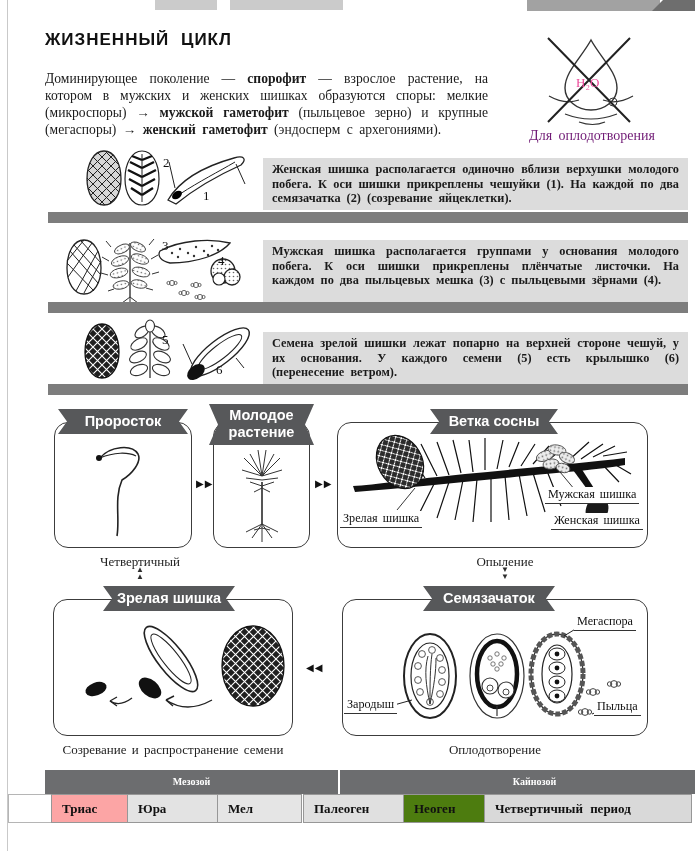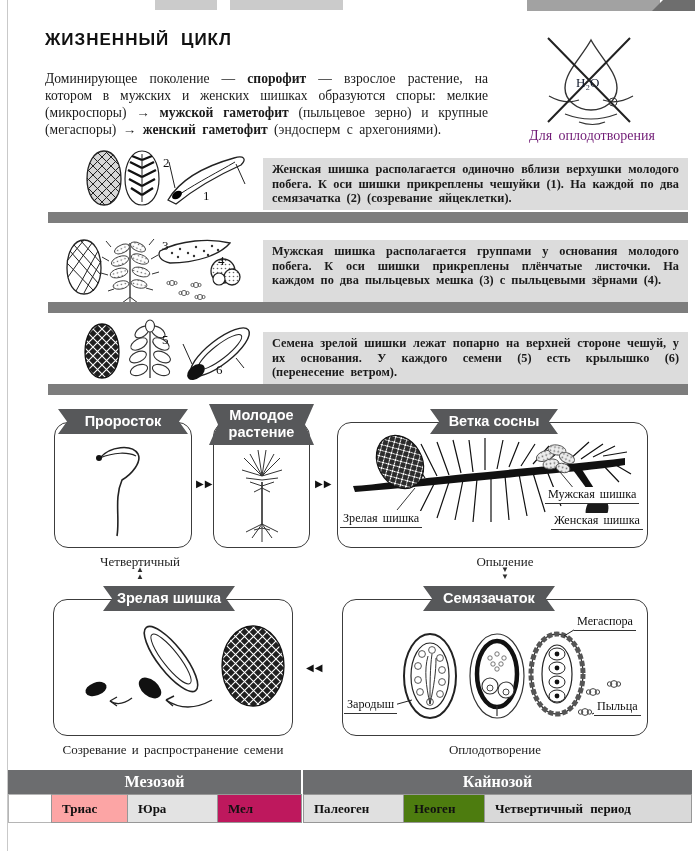--- a/index.html
+++ b/index.html
@@ -11,41 +11,41 @@
   .bar{position:absolute;top:0;height:10px;background:#cbcbcb;}
   .bar-dark{position:absolute;top:0;height:11px;background:#6e6e6e;clip-path:polygon(11px 0,100% 0,100% 100%,0 100%);}
   .bar-mid{position:absolute;top:0;height:11px;background:#a2a2a2;}
   
   .title{position:absolute;left:45px;top:30px;font-family:"Liberation Sans",sans-serif;
          font-weight:bold;font-size:17px;letter-spacing:1px;word-spacing:6px;color:#111;}
   .intro{position:absolute;left:45px;top:56px;width:443px;font-size:13.6px;line-height:17px;
          text-align:justify;word-spacing:3px;}
   .intro b{font-weight:bold;}
   
-  .h2o-label{position:absolute;font-size:13px;color:#0f172a;}
+  .h2o-label{position:absolute;font-size:13px;color:#ec4899;}
   .h2o-cap{position:absolute;font-size:14px;text-align:center;word-spacing:3px;color:#701a75;}
   
   .infobox{position:absolute;left:263px;width:425px;background:#dcdcdc;
            font-weight:bold;font-size:12.3px;line-height:14.6px;text-align:justify;
            word-spacing:3px;padding:4px 9px;box-sizing:border-box;}
   .divider{position:absolute;left:48px;width:640px;height:11px;background:#7d7d7d;}
   .num{position:absolute;font-size:13px;color:#111;}
   
   .flowbox{position:absolute;border:1.6px solid #3c3c3c;border-radius:14px;background:#fff;box-sizing:border-box;}
   .ribbon{position:absolute;background:#57585a;color:#fff;z-index:3;text-align:center;
           font-family:"Liberation Sans",sans-serif;font-weight:bold;font-size:14.5px;line-height:18px;
           padding:3px 0 4px;clip-path:polygon(0 0,100% 0,calc(100% - 9px) 50%,100% 100%,0 100%,9px 50%);}
   .cap{position:absolute;font-size:13px;text-align:center;word-spacing:2px;color:#222;}
   .tri{display:block;font-size:8px;line-height:6.5px;color:#2e2e2e;text-align:center;}
   .fwd{position:absolute;font-size:10px;letter-spacing:1px;color:#111;}
   .figlab{position:absolute;font-size:12.2px;color:#111;background:#fff;padding:0 3px 1px;
           border-bottom:1.2px solid #333;word-spacing:2px;z-index:4;}
   
   .t-era{position:absolute;top:770px;height:24px;background:#6c6d6f;color:#fff;
-         font-weight:bold;font-size:16px;text-align:center;line-height:24px;box-sizing:border-box;}
+         font-weight:bold;font-size:10px;text-align:center;line-height:24px;box-sizing:border-box;margin-left:37px;}
   .t-per{position:absolute;top:794px;height:29px;border:1px solid #979797;box-sizing:border-box;
          font-weight:bold;font-size:13px;line-height:27px;padding-left:10px;word-spacing:4px;color:#111;}
   svg{position:absolute;overflow:visible;}
 </style>
 </head>
 <body>
 
 <div class="page">
   <div class="edge-line"></div>
 
@@ -341,18 +341,18 @@
   <span class="figlab" style="left:344px;top:697px">Зародыш</span>
   <span class="figlab" style="left:594px;top:699px">Пыльца</span>
   <div class="cap" style="left:395px;top:742px;width:200px">Оплодотворение</div>
 
   <div>
     <div class="t-era" style="left:8px;width:295px;border-right:2px solid #fff">Мезозой</div>
     <div class="t-era" style="left:303px;width:389px">Кайнозой</div>
     <div class="t-per" style="left:8px;width:44px;background:#fff;border-color:#b5b5b5"></div>
     <div class="t-per" style="left:51px;width:77px;background:#fca5a5">Триас</div>
     <div class="t-per" style="left:127px;width:91px;background:#e3e3e3">Юра</div>
-    <div class="t-per" style="left:217px;width:85px;background:#be185d">Мел</div>
+    <div class="t-per" style="left:217px;width:85px;background:#e5e5e5">Мел</div>
     <div class="t-per" style="left:303px;width:101px;background:#e0e0e0">Палеоген</div>
     <div class="t-per" style="left:403px;width:82px;background:#4d7c0f">Неоген</div>
     <div class="t-per" style="left:484px;width:208px;background:#d9d9d9">Четвертичный период</div>
   </div>
 </div>
 
 </body></html>

